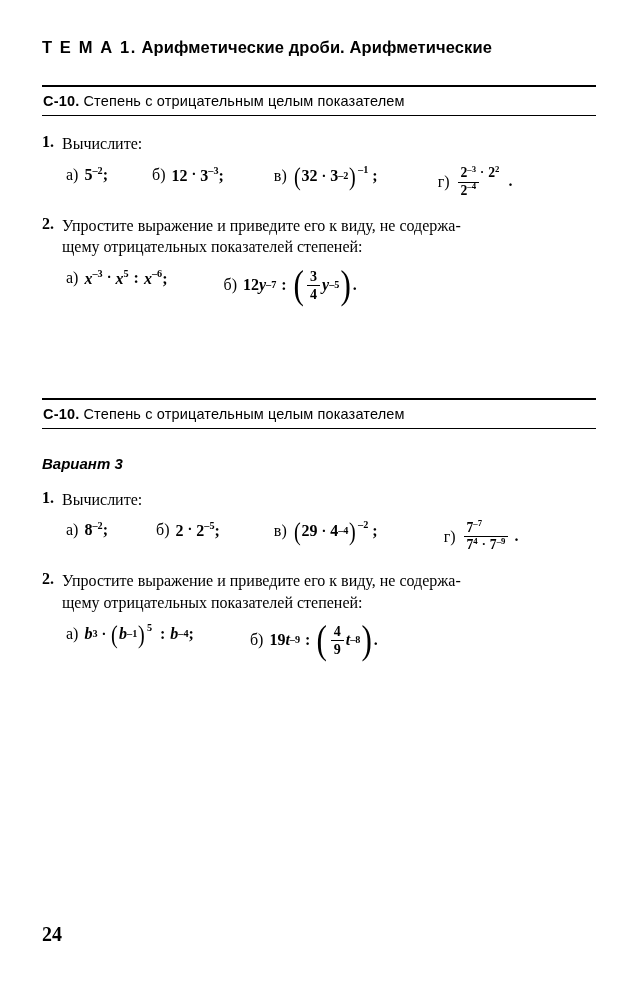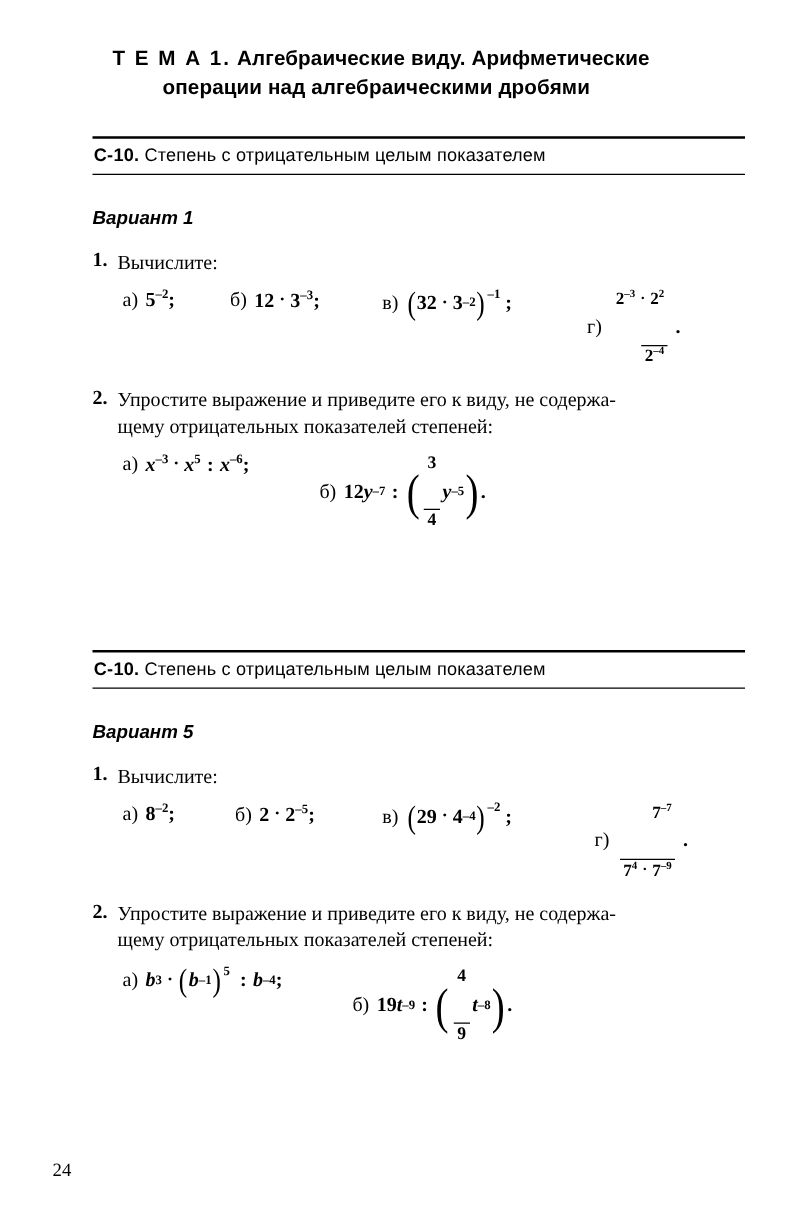--- a/index.html
+++ b/index.html
@@ -27,26 +27,25 @@
   .topic-title {
     font-family: "Liberation Sans", sans-serif;
     font-weight: bold;
     font-size: 16.5px;
     line-height: 1.42;
     letter-spacing: 0.1px;
     margin: 0 0 0 0;
   }
   .topic-line-1 { display: block; }
   .topic-line-2 { display: block; padding-left: 88px; }
-  .topic-label { letter-spacing: 1.6px; margin-left: 48px; }
+  .topic-label { letter-spacing: 1.6px; }
 
   
   .section-block {
     margin-top: 26px;
-    margin-left: 32px;
   }
   .rule-top {
     border-top: 2.2px solid #000;
     margin: 0;
   }
   .rule-bottom {
     border-top: 1.3px solid #000;
     margin: 0;
   }
   .section-head {
@@ -159,25 +158,24 @@
     font-size: 0.64em;
     align-self: flex-start;
     margin-top: -2px;
     margin-left: 1px;
   }
 
   
   .frac {
     display: inline-flex;
     flex-direction: column;
-    align-items: flex-end;
+    align-items: flex-start;
     vertical-align: middle;
     margin: 0 2px;
     line-height: 1.06;
-    gap: 28px;
   }
   .frac .num {
     padding: 0 3px 1px 3px;
     font-size: 0.88em;
   }
   .frac .den {
     border-top: 1.4px solid #000;
     padding: 1px 3px 0 3px;
     font-size: 0.88em;
   }
@@ -189,47 +187,45 @@
     font-weight: bold;
   }
   .period { margin-left: 4px; }
 
   
   .page-number {
     position: absolute;
     left: 42px;
     bottom: 38px;
     font-family: "Liberation Serif", serif;
-    font-weight: normal;
-    font-size: 15px;
+    font-weight: bold;
+    font-size: 20px;
   }
 </style>
 </head>
 <body>
 
 <div class="page">
   <div class="content">
 
     <h1 class="topic-title">
       <span class="topic-line-1">
         <span class="topic-label">Т Е М А 1.</span>
-        <span>Алгебраические виду. Арифметические</span>
+        <span>Арифметические дроби. Арифметические</span>
       </span>
-      <span class="topic-line-2">операции над алгебраическими дробями</span>
     </h1>
 
     <div class="section-block">
       <div class="rule-top"></div>
       <div class="section-head">
         <span class="section-code">С-10.</span>
         <span class="section-name">Степень с отрицательным целым показателем</span>
       </div>
       <div class="rule-bottom"></div>
 
-      <div class="variant">Вариант 1</div>
 
       <div class="task">
         <div class="task-stem">
           <span class="task-num">1.</span>
           <span class="task-text">Вычислите:</span>
         </div>
         <div class="items">
 
           <div class="item sp-a">
             <span class="item-label">а)</span>
@@ -305,21 +301,21 @@
     </div>
 
     <div class="section-block" style="margin-top:96px">
       <div class="rule-top"></div>
       <div class="section-head">
         <span class="section-code">С-10.</span>
         <span class="section-name">Степень с отрицательным целым показателем</span>
       </div>
       <div class="rule-bottom"></div>
 
-      <div class="variant">Вариант 5</div>
+      <div class="variant">Вариант 3</div>
 
       <div class="task">
         <div class="task-stem">
           <span class="task-num">1.</span>
           <span class="task-text">Вычислите:</span>
         </div>
         <div class="items">
 
           <div class="item sp-a3">
             <span class="item-label">а)</span>

